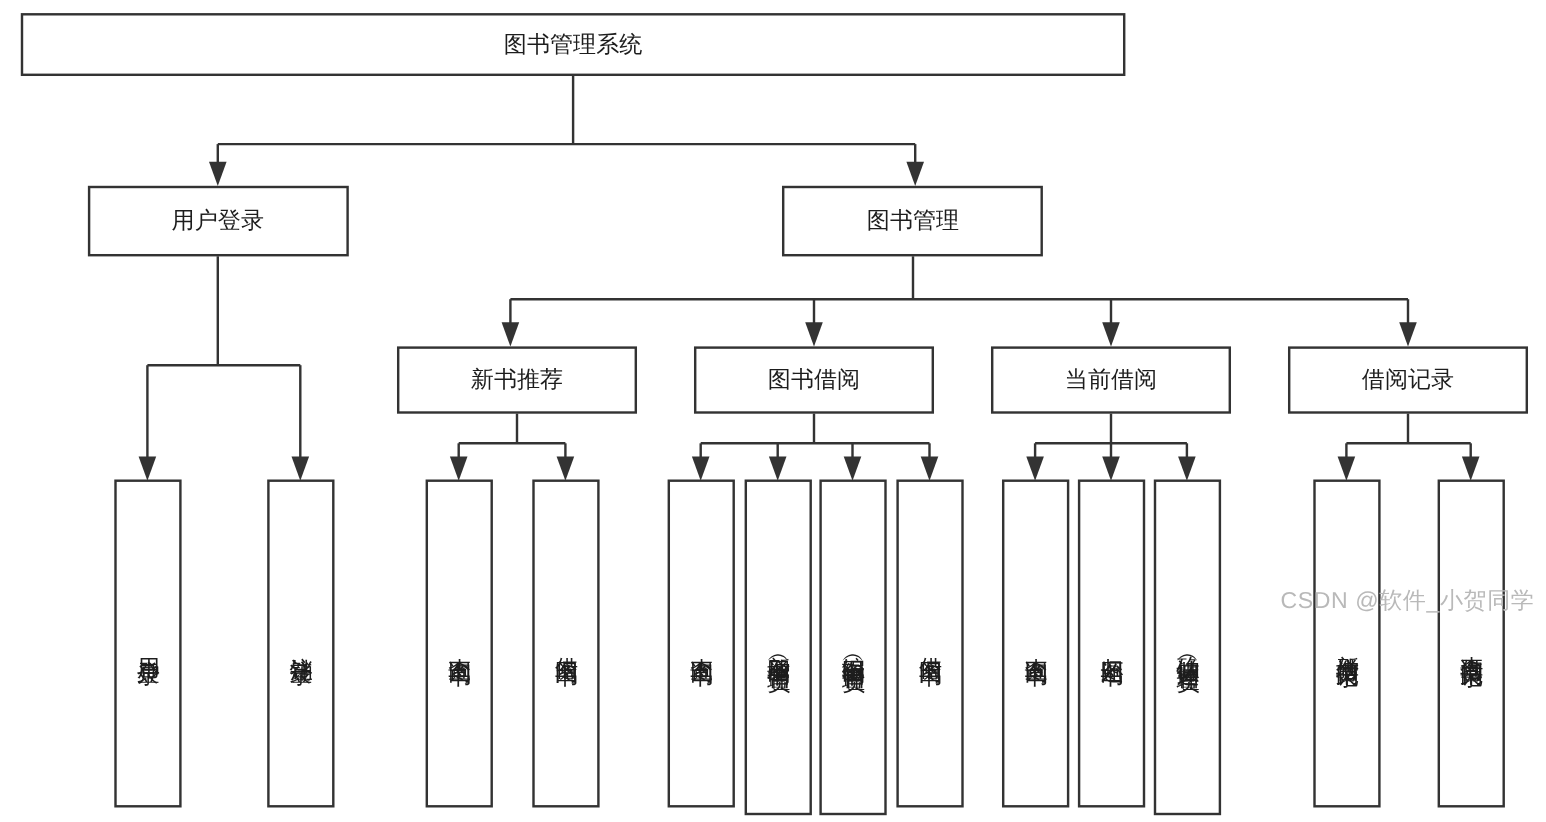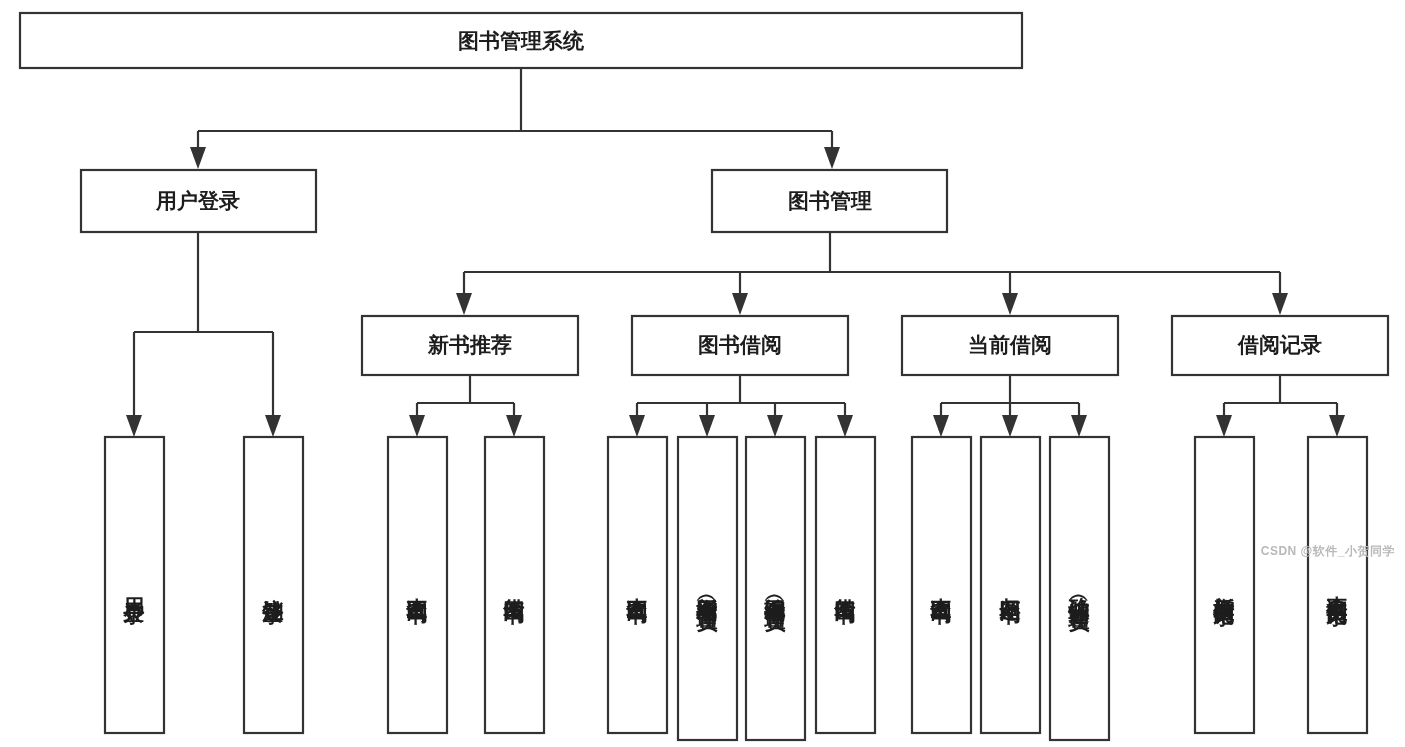--- a/index.html
+++ b/index.html
@@ -11,21 +11,20 @@
     width: 1405px;
     height: 747px;
     font-family: "Liberation Sans", "DejaVu Sans", sans-serif;
     overflow: hidden;
     position: relative;
   }
   #diagram-root {
     position: relative;
     width: 1405px;
     height: 564px;
-    font-weight: bold;
   }
   svg#flow {
     position: absolute;
     left: 0;
     top: 0;
     width: 1405px;
     height: 747px;
     display: block;
   }
   .node-box {
@@ -63,21 +62,21 @@
     pointer-events: none;
     display: flex;
     align-items: center;
     justify-content: center;
   }
   .watermark {
     position: absolute;
     right: 10px;
     bottom: 4px;
     font-family: "Liberation Sans", "DejaVu Sans", sans-serif;
-    font-size: 12px;
+    font-size: 21px;
     color: #b9b9b9;
     white-space: nowrap;
     letter-spacing: 0.5px;
   }
 </style>
 </head>
 <body>
 
 <div id="diagram-root">
 

